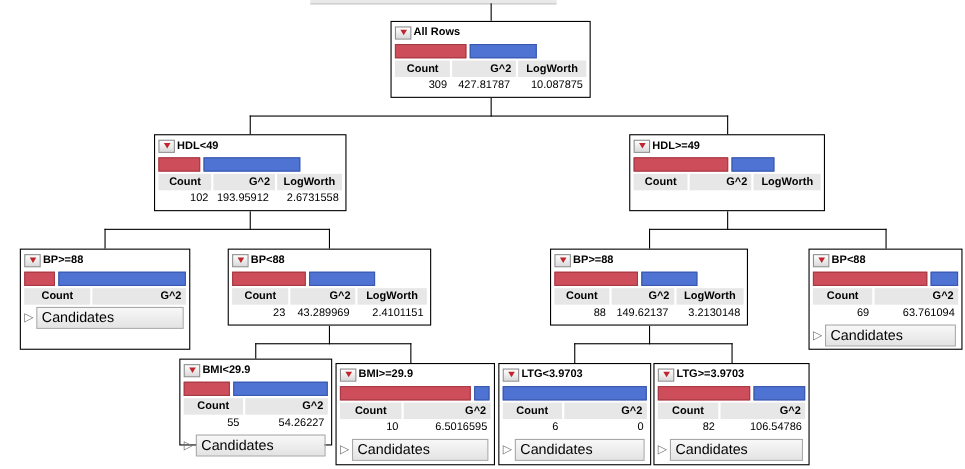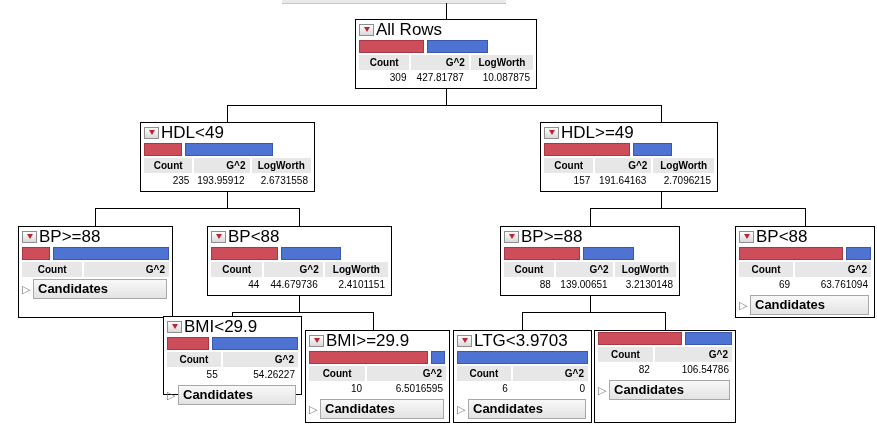--- a/index.html
+++ b/index.html
@@ -8,41 +8,41 @@
 
   .topbar{position:absolute;background:#e9e9e9;border-bottom:1px solid #c6c6c6;box-sizing:border-box;}
   .line{position:absolute;background:#000;}
 
   .node{position:absolute;background:#fff;border:1px solid #000;box-sizing:border-box;font-size:12px;}
 
   .title-row{display:flex;align-items:center;height:19px;padding-left:3px;}
   .menu-btn{width:15px;height:12px;border:1px solid #8e8e8e;background:linear-gradient(#ffffff,#d9d9d9);
             display:flex;align-items:center;justify-content:center;box-sizing:border-box;cursor:pointer;flex:0 0 auto;}
   .menu-tri{width:0;height:0;border-left:3.5px solid transparent;border-right:3.5px solid transparent;border-top:5px solid #c2242e;}
-  .title{font-weight:normal;margin-left:2px;font-size:17px;white-space:nowrap;}
+  .title{font-weight:bold;margin-left:2px;font-size:10px;white-space:nowrap;}
 
   .bar{height:13px;margin:1px 3px 2px 3px;display:flex;}
   .n3 .bar{width:130px;}
   .seg{height:100%;box-sizing:border-box;}
   .seg.red{background:#cd4e5a;border:1px solid #a63945;}
   .seg.blue{background:#4e73d3;border:1px solid #3a58ad;}
   .seg.gapped{margin-right:3px;}
 
   .thead,.tvals{display:flex;margin:0 3px;white-space:nowrap;}
   .th{background:#e7e7e7;font-weight:bold;height:15px;line-height:15px;font-size:10px;box-sizing:border-box;padding:0 4px;}
   .th + .th{margin-left:2px;}
   .td{text-align:right;height:16px;line-height:16px;font-size:10px;box-sizing:border-box;padding:0 3px;}
   .n3 .c0{width:29%;} .n3 .c1{width:33%;} .n3 .c2{flex:1;text-align:right;}
   .n2 .c0{width:41%;} .n2 .c1{flex:1;}
   .th.c0{text-align:center;} .th.c1{text-align:right;} .th.c2{text-align:center;}
 
   .cand-row{display:flex;align-items:center;margin:2px 5px 0 3px;height:20px;}
   .disc{width:11px;flex:0 0 auto;color:#737373;font-size:11px;line-height:11px;cursor:pointer;}
   .cand-btn{flex:1;border:1px solid #a8a8a8;background:linear-gradient(#f8f8f8,#e3e3e3);
-            font-weight:bold;font-size:13px;height:20px;line-height:18px;padding-left:4px;
+            font-weight:normal;font-size:13px;height:20px;line-height:18px;padding-left:4px;
             box-sizing:border-box;cursor:pointer;white-space:nowrap;}
 </style>
 </head>
 <body>
 
 <div class="stage">
   <div class="topbar" style="left:282px;top:0;width:224px;height:4px;"></div>
   <div id="connectors">
       <div class="line" style="left: 446px; top: 3px; width: 1px; height: 16px;"></div>
       <div class="line" style="left: 446px; top: 89px; width: 1px; height: 17px;"></div>
@@ -99,46 +99,41 @@
     <div class="bar">
           <span class="seg red gapped" style="width:28.999999999999996%;background:#cd4e5a;"></span>
           <span class="seg blue" style="width:68%;background:#4e73d3;"></span>
         </div>
     <div class="thead">
           <span class="th c0">Count</span>
           <span class="th c1">G^2</span>
           <span class="th c2">LogWorth</span>
         </div>
     <div class="tvals">
-          <span class="td c0">235</span>
+          <span class="td c0">102</span>
           <span class="td c1">193.95912</span>
           <span class="td c2">2.6731558</span>
         </div>
       </div>
-      <div class="node n3" style="left: 540px; top: 122px; width: 178px; height: 70px;">
+      <div class="node n3" style="left: 572px; top: 122px; width: 178px; height: 70px;">
     <div class="title-row">
       <span class="menu-btn">
         <span class="menu-tri"></span>
       </span>
       <span class="title">HDL&gt;=49</span>
     </div>
     <div class="bar">
           <span class="seg red gapped" style="width:66%;background:#cd4e5a;"></span>
           <span class="seg blue" style="width:30%;background:#4e73d3;"></span>
         </div>
     <div class="thead">
           <span class="th c0">Count</span>
           <span class="th c1">G^2</span>
           <span class="th c2">LogWorth</span>
         </div>
-    <div class="tvals">
-          <span class="td c0">157</span>
-          <span class="td c1">191.64163</span>
-          <span class="td c2">2.7096215</span>
-        </div>
       </div>
       <div class="node n2" style="left: 18px; top: 226px; width: 155px; height: 92px;">
     <div class="title-row">
       <span class="menu-btn">
         <span class="menu-tri"></span>
       </span>
       <span class="title">BP&gt;=88</span>
     </div>
     <div class="bar">
           <span class="seg red gapped" style="width:19%;background:#cd4e5a;"></span>
@@ -163,22 +158,22 @@
     <div class="bar">
           <span class="seg red gapped" style="width:52%;background:#cd4e5a;"></span>
           <span class="seg blue" style="width:46%;background:#4e73d3;"></span>
         </div>
     <div class="thead">
           <span class="th c0">Count</span>
           <span class="th c1">G^2</span>
           <span class="th c2">LogWorth</span>
         </div>
     <div class="tvals">
-          <span class="td c0">44</span>
-          <span class="td c1">44.679736</span>
+          <span class="td c0">23</span>
+          <span class="td c1">43.289969</span>
           <span class="td c2">2.4101151</span>
         </div>
       </div>
       <div class="node n3" style="left: 500px; top: 226px; width: 180px; height: 70px;">
     <div class="title-row">
       <span class="menu-btn">
         <span class="menu-tri"></span>
       </span>
       <span class="title">BP&gt;=88</span>
     </div>
@@ -186,21 +181,21 @@
           <span class="seg red gapped" style="width:59%;background:#cd4e5a;"></span>
           <span class="seg blue" style="width:39%;background:#4e73d3;"></span>
         </div>
     <div class="thead">
           <span class="th c0">Count</span>
           <span class="th c1">G^2</span>
           <span class="th c2">LogWorth</span>
         </div>
     <div class="tvals">
           <span class="td c0">88</span>
-          <span class="td c1">139.00651</span>
+          <span class="td c1">149.62137</span>
           <span class="td c2">3.2130148</span>
         </div>
       </div>
       <div class="node n2" style="left: 735px; top: 226px; width: 140px; height: 92px;">
     <div class="title-row">
       <span class="menu-btn">
         <span class="menu-tri"></span>
       </span>
       <span class="title">BP&lt;88</span>
     </div>
@@ -214,21 +209,21 @@
         </div>
     <div class="tvals">
           <span class="td c0">69</span>
           <span class="td c1">63.761094</span>
         </div>
     <div class="cand-row">
       <span class="disc">▷</span>
       <span class="cand-btn">Candidates</span>
     </div>
       </div>
-      <div class="node n2" style="left: 163px; top: 316px; width: 139px; height: 79px;">
+      <div class="node n2" style="left: 163px; top: 326px; width: 139px; height: 79px;">
     <div class="title-row">
       <span class="menu-btn">
         <span class="menu-tri"></span>
       </span>
       <span class="title">BMI&lt;29.9</span>
     </div>
     <div class="bar">
           <span class="seg red gapped" style="width:32%;background:#cd4e5a;"></span>
           <span class="seg blue" style="width:66%;background:#4e73d3;"></span>
         </div>
@@ -286,20 +281,26 @@
     <div class="tvals">
           <span class="td c0">6</span>
           <span class="td c1">0</span>
         </div>
     <div class="cand-row">
       <span class="disc">▷</span>
       <span class="cand-btn">Candidates</span>
     </div>
       </div>
       <div class="node n2" style="left: 594px; top: 330px; width: 142px; height: 93px;">
+    <div class="title-row">
+      <span class="menu-btn">
+        <span class="menu-tri"></span>
+      </span>
+      <span class="title">LTG&gt;=3.9703</span>
+    </div>
     <div class="bar">
           <span class="seg red gapped" style="width:63%;background:#cd4e5a;"></span>
           <span class="seg blue" style="width:35%;background:#4e73d3;"></span>
         </div>
     <div class="thead">
           <span class="th c0">Count</span>
           <span class="th c1">G^2</span>
         </div>
     <div class="tvals">
           <span class="td c0">82</span>

